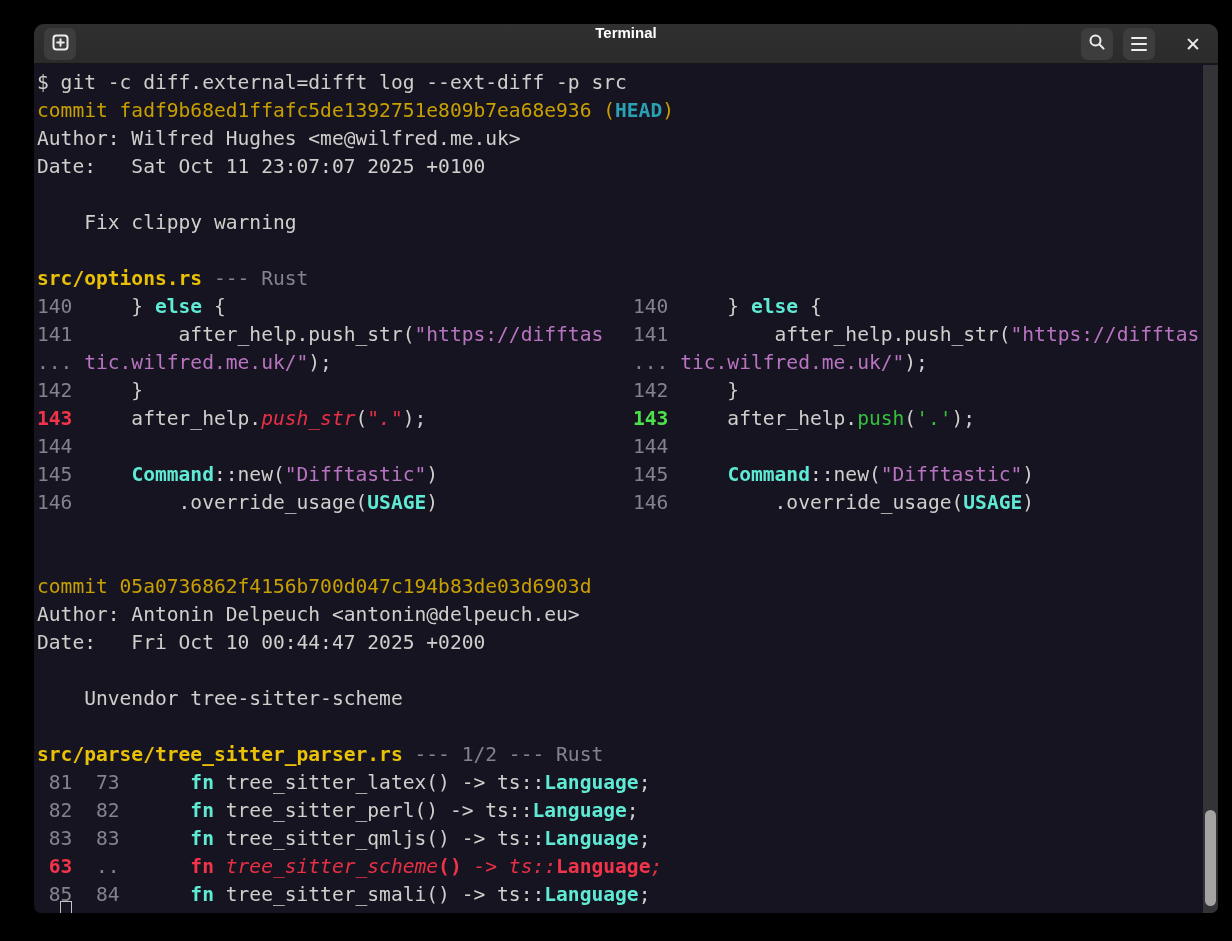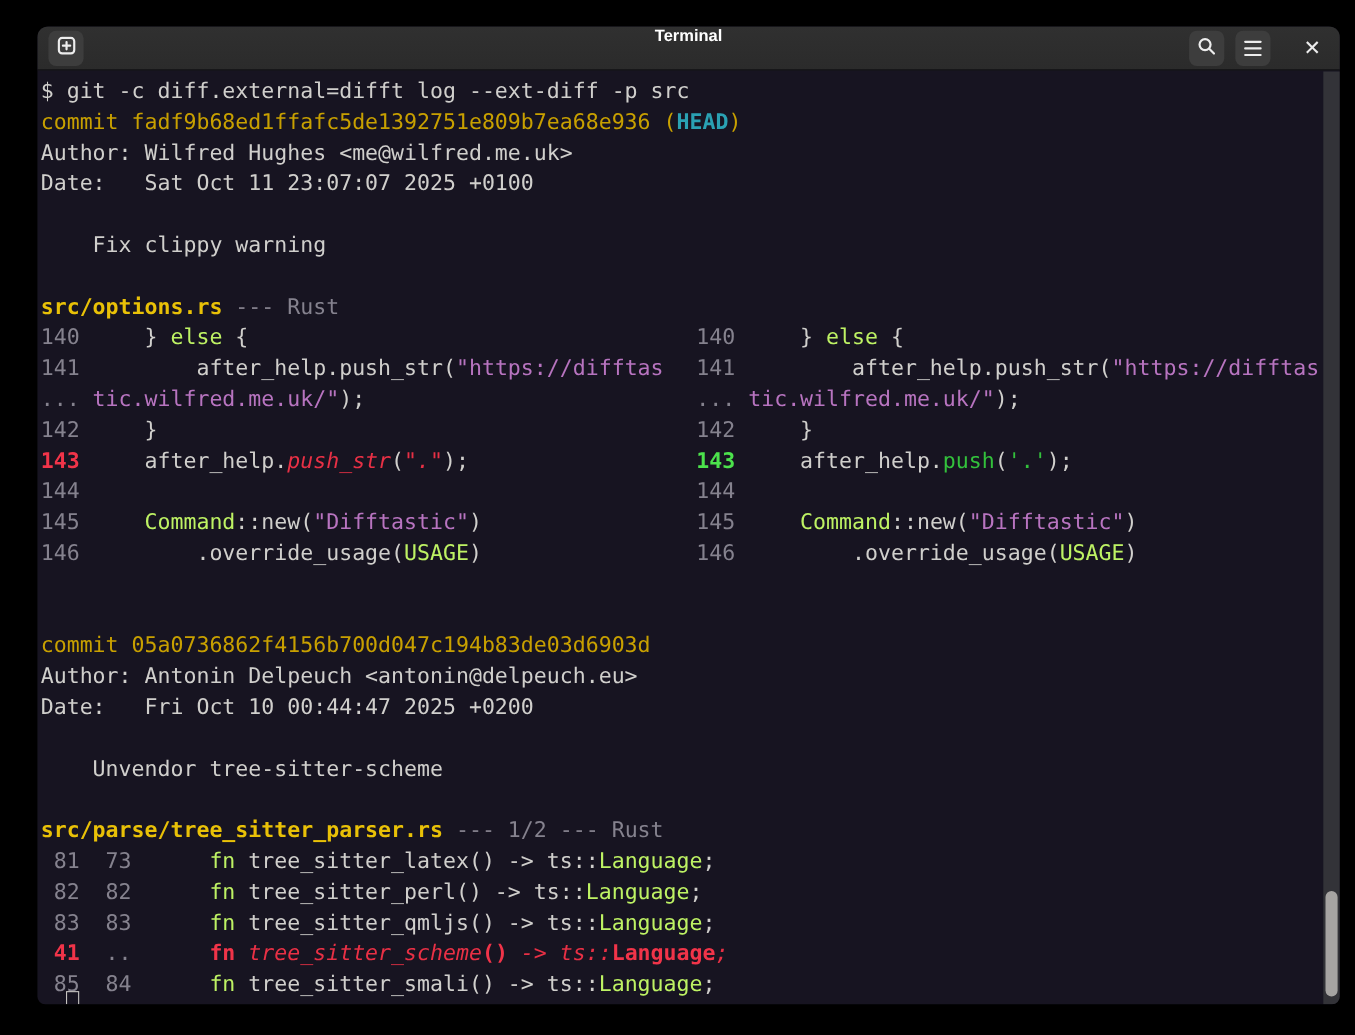--- a/index.html
+++ b/index.html
@@ -36,21 +36,21 @@
     padding:4px 16px 0 3px; overflow:hidden;
     font:19.6px "DejaVu Sans Mono", monospace; line-height:28px;
     color:#d0cfcc;
   }
   .row { height:28px; white-space:pre; position:relative; }
   .pane { white-space:pre; }
   .pane-r { position:absolute; left:596px; top:0; }
 
   
   .w  { color:#d0cfcc; }
-  .wb { color:#bef264; font-weight:normal; }
+  .wb { color:#5eead4; font-weight:bold; }
   .g  { color:#85828e; }
   .y  { color:#c8a000; }
   .yb { color:#e9c107; font-weight:bold; }
   .cb { color:#2aa1b3; font-weight:bold; }
   .p  { color:#b874c0; }
   .r  { color:#e83045;font-style:italic; }
   .rb { color:#f13449; font-weight:bold; }
   .gn { color:#33c13c;text-align:center; }
   .gb { color:#4ce24c; font-weight:bold; }
 
@@ -123,21 +123,21 @@
         <div class="row"><span class="pane"><span class="y">commit 05a0736862f4156b700d047c194b83de03d6903d</span></span></div>
         <div class="row"><span class="pane"><span class="w">Author: Antonin Delpeuch &lt;antonin@delpeuch.eu&gt;</span></span></div>
         <div class="row"><span class="pane"><span class="w">Date:   Fri Oct 10 00:44:47 2025 +0200</span></span></div>
         <div class="row"><span class="pane"></span></div>
         <div class="row"><span class="pane"><span class="w">    Unvendor tree-sitter-scheme</span></span></div>
         <div class="row"><span class="pane"></span></div>
         <div class="row"><span class="pane"><span class="yb">src/parse/tree_sitter_parser.rs</span><span class="g"> --- 1/2 --- Rust</span></span></div>
         <div class="row"><span class="pane"><span class="g"> 81  73</span><span class="w">      </span><span class="wb">fn</span><span class="w"> tree_sitter_latex() -&gt; ts::</span><span class="wb">Language</span><span class="w">;</span></span></div>
         <div class="row"><span class="pane"><span class="g"> 82  82</span><span class="w">      </span><span class="wb">fn</span><span class="w"> tree_sitter_perl() -&gt; ts::</span><span class="wb">Language</span><span class="w">;</span></span></div>
         <div class="row"><span class="pane"><span class="g"> 83  83</span><span class="w">      </span><span class="wb">fn</span><span class="w"> tree_sitter_qmljs() -&gt; ts::</span><span class="wb">Language</span><span class="w">;</span></span></div>
-        <div class="row"><span class="pane"><span class="rb"> 41</span><span class="g">  ..</span><span class="r">      </span><span class="rb">fn</span><span class="r"> tree_sitter_scheme</span><span class="rb">()</span><span class="r"> -&gt; ts::</span><span class="rb">Language</span><span class="r">;</span></span></div>
+        <div class="row"><span class="pane"><span class="rb"> 63</span><span class="g">  ..</span><span class="r">      </span><span class="rb">fn</span><span class="r"> tree_sitter_scheme</span><span class="rb">()</span><span class="r"> -&gt; ts::</span><span class="rb">Language</span><span class="r">;</span></span></div>
         <div class="row"><span class="pane"><span class="g"> 85  84</span><span class="w">      </span><span class="wb">fn</span><span class="w"> tree_sitter_smali() -&gt; ts::</span><span class="wb">Language</span><span class="w">;</span></span></div>
       </div>
     <div class="cursor"></div>
   </div>
 
   <div class="scroll-track"></div>
   <div class="scroll-thumb"></div>
 </div>
 
 </body></html>

